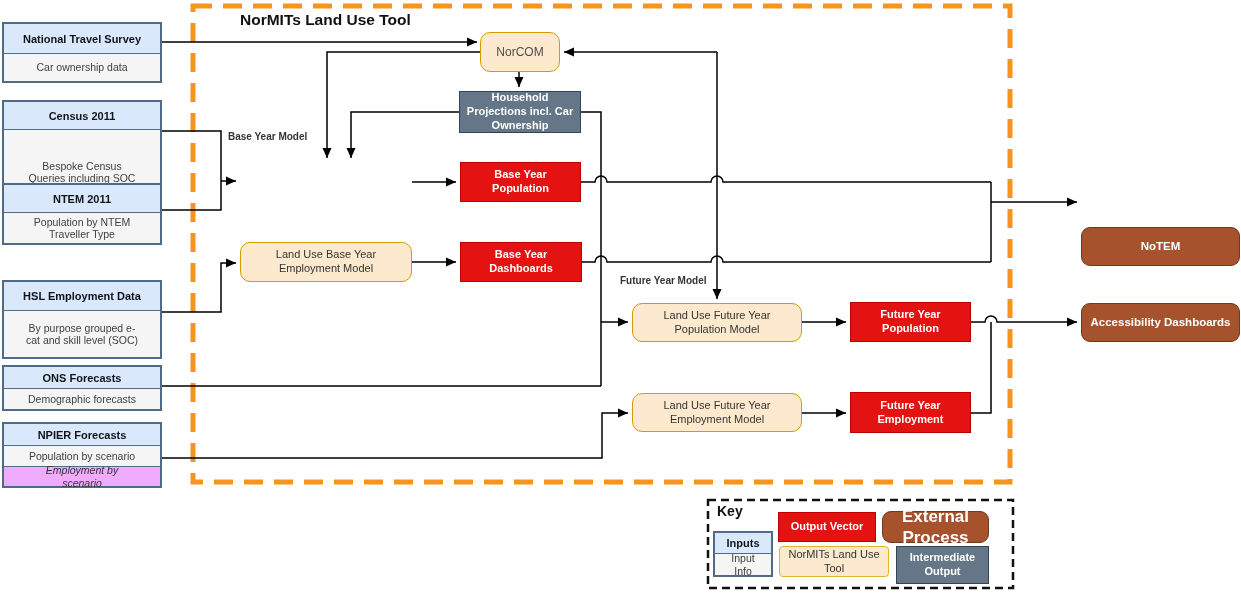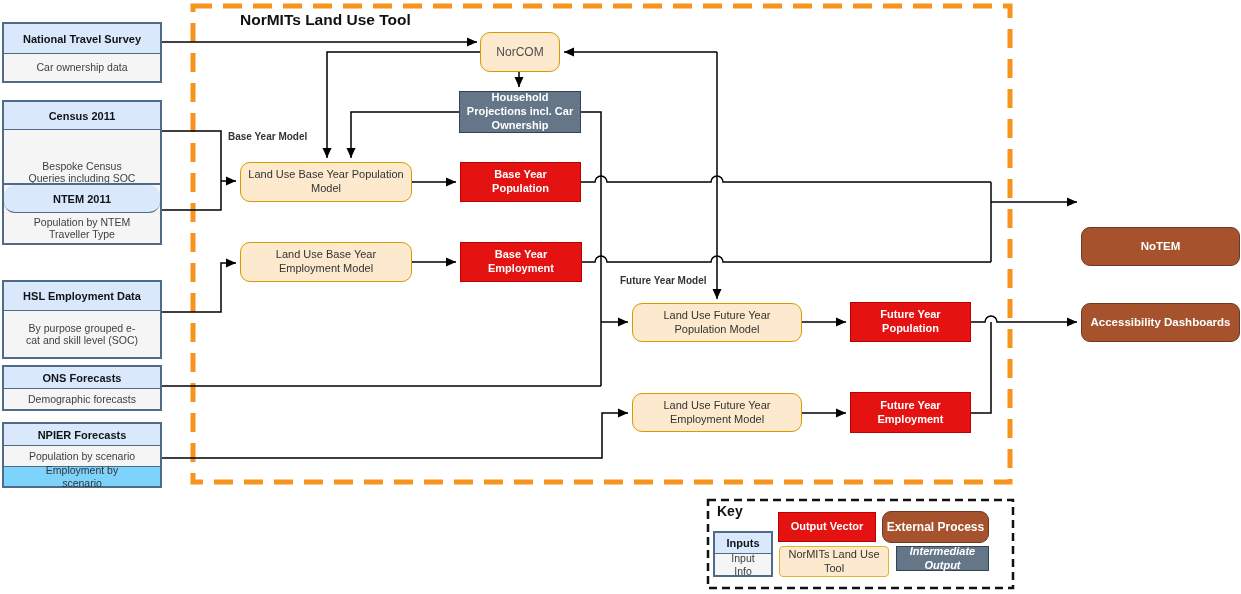--- a/index.html
+++ b/index.html
@@ -12,21 +12,21 @@
         text-align:center;box-sizing:border-box;line-height:1.25;}
   .cream{background:#FCE9CE;border:1.5px solid #D79B00;border-radius:10px;color:#333;font-size:11px;padding:2px 6px;}
   .red{background:#E51212;border:1px solid #BF0000;color:#fff;font-weight:bold;font-size:11px;padding:2px 4px;}
   .brown{background:#A5522D;border:1.5px solid #6D3A1F;border-radius:9px;color:#fff;font-weight:bold;font-size:11.5px;}
   .slate{background:#647687;border:1.5px solid #314354;color:#fff;font-weight:bold;font-size:11px;padding:1px 2px;}
   .input-box{position:absolute;z-index:2;left:2px;width:160px;border:2px solid #4F6B87;box-sizing:border-box;background:#F5F5F5;}
   .input-box .hdr{background:#DAE8FC;border-bottom:1px solid #4F6B87;font-weight:bold;font-size:11px;color:#101418;
         display:flex;align-items:center;justify-content:center;text-align:center;}
   .input-box .row{background:#F5F5F5;font-size:10.5px;color:#3E3E3E;display:flex;align-items:center;justify-content:center;
         text-align:center;line-height:1.15;padding:1px 21px;box-sizing:border-box;}
-  .input-box .row.purple{background:#7dd3fc;border-top:1px solid #4F6B87;color:#333;}
+  .input-box .row.purple{background:#f0abfc;border-top:1px solid #4F6B87;color:#333;font-style:italic;}
   .flow-label{position:absolute;z-index:2;font-size:10px;font-weight:bold;color:#333;}
   .diagram-title{position:absolute;z-index:2;left:240px;top:11px;font-size:15.5px;font-weight:bold;color:#111;}
   .key-title{position:absolute;z-index:2;left:717px;top:503px;font-size:14px;font-weight:bold;color:#111;}
   .key-cream{background:#FCE9CE;border:1.5px solid #DFB52C;border-radius:4px;color:#333;font-size:11px;line-height:1.2;}
 </style>
 </head>
 <body>
 
 <div id="canvas">
 
@@ -88,21 +88,21 @@
     <div class="hdr" style="height:29px;">National Travel Survey</div>
     <div class="row" style="height:27px;">Car ownership data</div>
   </div>
 
   <div class="input-box" style="top:100px;">
     <div class="hdr" style="height:27px;">Census 2011</div>
     <div class="row" style="height:29px;margin-top:34px;">Bespoke Census Queries including SOC and NS-SeC</div>
   </div>
 
   <div class="input-box" style="top:183px;">
-    <div class="hdr" style="height:27px;border-radius:11px;">NTEM 2011</div>
+    <div class="hdr" style="height:27px;">NTEM 2011</div>
     <div class="row" style="height:30px;">Population by NTEM Traveller Type</div>
   </div>
 
   <div class="input-box" style="top:280px;">
     <div class="hdr" style="height:28px;">HSL Employment Data</div>
     <div class="row" style="height:46px;">By purpose grouped e-cat and skill level (SOC)</div>
   </div>
 
   <div class="input-box" style="top:365px;">
     <div class="hdr" style="height:21px;">ONS Forecasts</div>
@@ -112,40 +112,39 @@
   <div class="input-box" style="top:422px;">
     <div class="hdr" style="height:21px;">NPIER Forecasts</div>
     <div class="row" style="height:20px;">Population by scenario</div>
     <div class="row purple" style="height:20px;">Employment by scenario</div>
   </div>
 
   <div class="node cream" style="left:480px;top:32px;width:80px;height:40px;font-size:12px;color:#4D4D4D;">NorCOM</div>
 
   <div class="node slate" style="left:459px;top:91px;width:122px;height:42px;text-align:center;">Household Projections incl. Car Ownership</div>
 
-  <div class="node cream" style="left:240px;top:162px;width:172px;height:40px;">Land Use Base Year Population Model</div>
   <div class="node red" style="left:460px;top:162px;width:121px;height:40px;">Base Year Population</div>
 
   <div class="node cream" style="left:240px;top:242px;width:172px;height:40px;">Land Use Base Year Employment Model</div>
-  <div class="node red" style="left:460px;top:242px;width:122px;height:40px;">Base Year Employment</div>
+  <div class="node red" style="left:460px;top:242px;width:122px;height:40px;">Base Year Dashboards</div>
 
   <div class="node cream" style="left:632px;top:303px;width:170px;height:39px;">Land Use Future Year Population Model</div>
   <div class="node red" style="left:850px;top:302px;width:121px;height:40px;">Future Year Population</div>
 
   <div class="node cream" style="left:632px;top:393px;width:170px;height:39px;">Land Use Future Year Employment Model</div>
   <div class="node red" style="left:850px;top:392px;width:121px;height:41px;">Future Year Employment</div>
 
   <div class="node brown" style="left:1081px;top:183px;width:159px;height:39px;margin-top:44px;">NoTEM</div>
   <div class="node brown" style="left:1081px;top:303px;width:159px;height:39px;">Accessibility Dashboards</div>
 
   <div class="key-title">Key</div>
 
   <div class="input-box" style="left:713px;top:531px;width:60px;">
     <div class="hdr" style="height:20px;">Inputs</div>
     <div class="row" style="height:21px;">Input Info</div>
   </div>
 
   <div class="node red" style="left:778px;top:512px;width:98px;height:30px;">Output Vector</div>
-  <div class="node brown" style="left:882px;top:511px;width:107px;height:32px;font-size:12px;">External Process</div>
+  <div class="node brown" style="left:882px;top:511px;width:107px;height:32px;font-size:17px;">External Process</div>
   <div class="node key-cream" style="left:779px;top:546px;width:110px;height:31px;">NorMITs Land Use Tool</div>
-  <div class="node slate" style="left:896px;top:546px;width:93px;height:25px;font-style:italic;">Intermediate Output</div>
+  <div class="node slate" style="left:896px;top:546px;width:93px;height:38px;">Intermediate Output</div>
 
 </div>
 
 </body></html>

